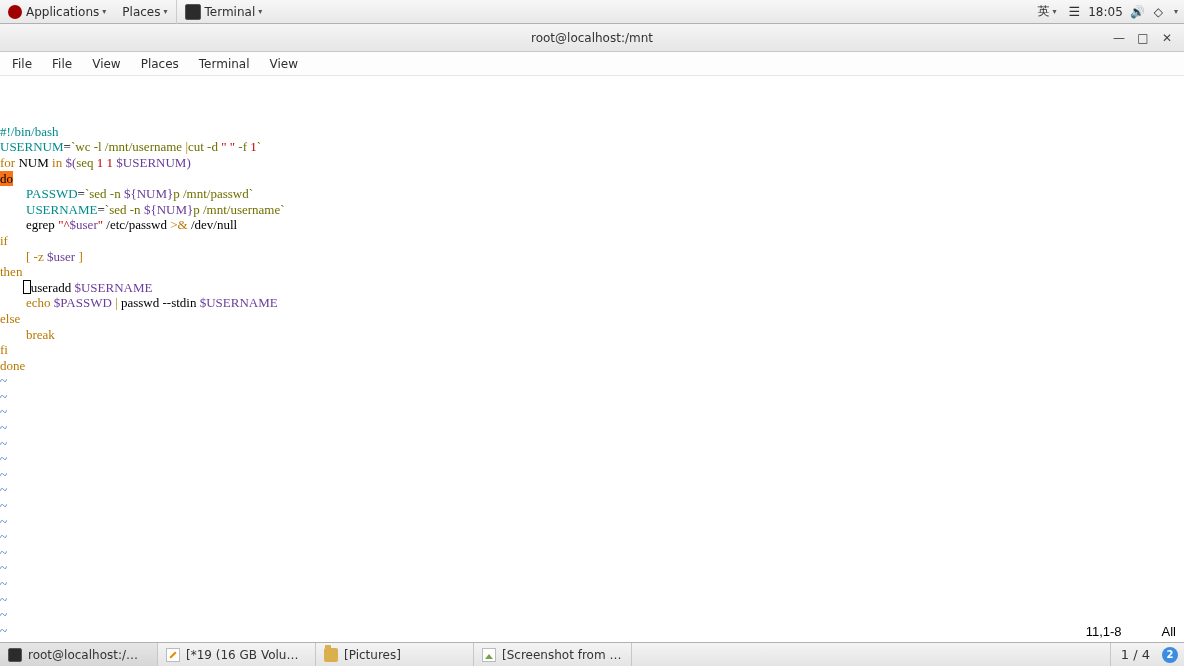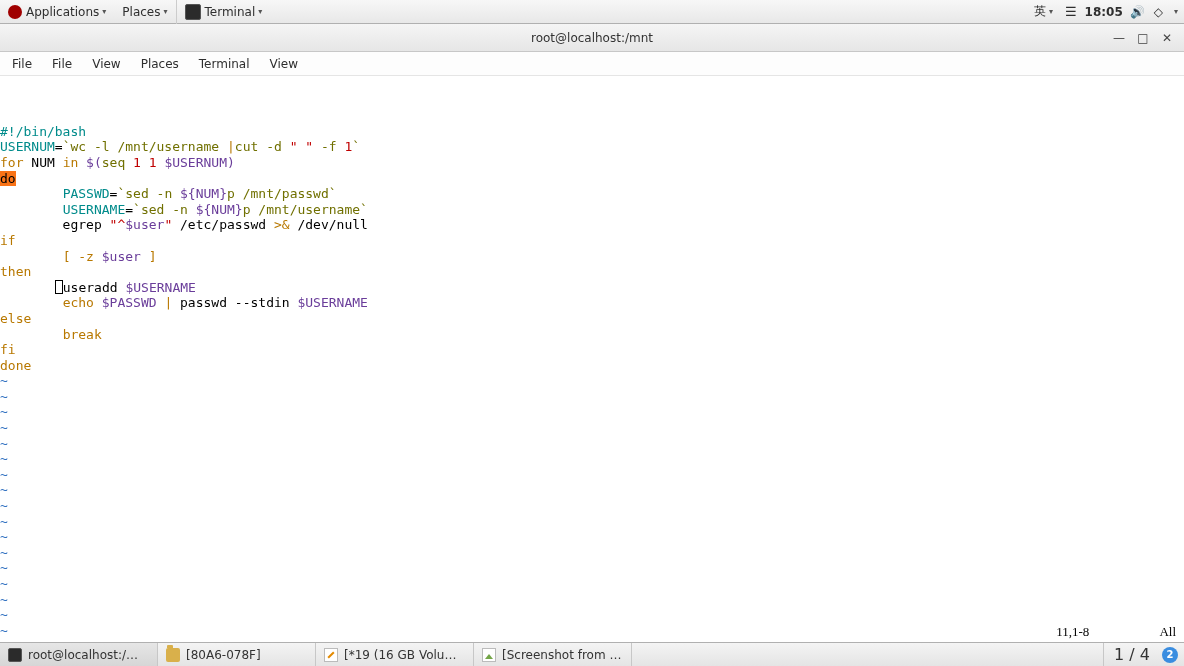--- a/index.html
+++ b/index.html
@@ -66,39 +66,39 @@
   flex: 1;
   background: #fff;
   font-family: "DejaVu Sans Mono", "Liberation Mono", monospace;
   font-size: 13px;
   line-height: 15.6px;
   white-space: pre;
   position: relative;
   padding-top: 1px;
   overflow: hidden;
 }
-.code-line { min-height: 15.6px; }
+.code-line { min-height: 15.6px; font-family: Liberation Serif, serif; }
 .c-cyan { color: #008b8b; }
 .c-red { color: #c00000; }
 .c-orange { color: #b87800; }
 .c-purple { color: #6a3d9a; }
 .c-olive { color: #707000; }
 .c-text { color: #000; }
 .bg-yellow { background: #f97316; color:#000; }
 .cursor-box {
   display:inline-block; width:8px; height:14px;
   border:1px solid #000; vertical-align: bottom; margin-bottom:1px;
 }
 .tilde { color: #3070c0; }
 
 .status-line {
   position:absolute; bottom:2px; right:8px;
-  font-family: Liberation Serif, serif;
+  font-family: Liberation Sans, sans-serif;
   font-size:13px; color:#000;
-  display:flex; gap:70px;
+  display:flex; gap:40px;
 }
 
 
 .bottom-panel {
   position:absolute; bottom:0; left:0; right:0;
   height:24px;
   background: linear-gradient(to bottom, #f4f4f4, #e4e4e4);
   border-top:1px solid #b0b0b0;
   display:flex; align-items:stretch;
 }
@@ -120,21 +120,21 @@
 .ticon-edit { background:#fff; border:1px solid #bbb; position:relative;}
 .ticon-edit::after{content:"";position:absolute;width:8px;height:2px;background:#e38a00;transform:rotate(-45deg);top:5px;left:2px;}
 .ticon-image { background:#fff; border:1px solid #bbb; position:relative;}
 .ticon-image::after{content:"";position:absolute;left:2px;bottom:2px;width:0;height:0;border-left:4px solid transparent;border-right:4px solid transparent;border-bottom:5px solid #74a648;}
 .task-label { font-size:12px; color:#333; overflow:hidden; text-overflow:ellipsis; }
 
 .bottom-right {
   margin-left:auto; display:flex; align-items:center; padding:0 6px; gap:8px;
   border-left:1px solid #c7c7c7;
 }
-.ws-indicator { font-size:16px; color:#333; padding:0 4px;}
+.ws-indicator { font-size:13px; color:#333; padding:0 4px;}
 .ws-circle { width:16px;height:16px;border-radius:50%;background:#3a8de0;color:#fff;display:flex;align-items:center;justify-content:center;font-size:10px;font-weight:bold;}
 </style>
 </head>
 <body>
 
 <div class="top-panel">
   <div class="left">
     <div class="panel-item">
       <span class="fedora-icon"></span>
       <span>Applications</span>
@@ -149,21 +149,21 @@
       <span>Terminal</span>
       <span class="tri">▾</span>
     </div>
   </div>
   <div class="right">
     <div class="panel-item" style="padding:0 4px;">
       <span>英</span>
       <span class="tri">▾</span>
     </div>
     <span style="font-size:13px;">☰</span>
-    <span style="font-weight:700;">18:05</span>
+    <span style="font-weight:400;">18:05</span>
     <span class="vol-icon">🔊</span>
     <span class="bell-icon">◇</span>
     <span class="tri">▾</span>
   </div>
 </div>
 
 <div class="terminal-window">
   <div class="titlebar">
     <div class="title">root@localhost:/mnt</div>
     <div class="win-controls">
@@ -189,26 +189,26 @@
   </div>
 </div>
 
 <div class="bottom-panel">
   <div id="task-buttons" style="display:flex;">
       <div class="task-btn active">
         <span class="task-icon ticon-term"></span>
         <span class="task-label">root@localhost:/mnt</span>
       </div>
       <div class="task-btn">
-        <span class="task-icon ticon-folder"></span>
-        <span class="task-label">[80A6-078F]</span>
-      </div>
-      <div class="task-btn">
         <span class="task-icon ticon-edit"></span>
         <span class="task-label">[*19 (16 GB Volum...</span>
+      </div>
+      <div class="task-btn">
+        <span class="task-icon ticon-folder"></span>
+        <span class="task-label">[Pictures]</span>
       </div>
       <div class="task-btn">
         <span class="task-icon ticon-image"></span>
         <span class="task-label">[Screenshot from 20...</span>
       </div>
     </div>
   <div class="bottom-right">
     <span class="ws-indicator">1 / 4</span>
     <span class="ws-circle">2</span>
   </div>

